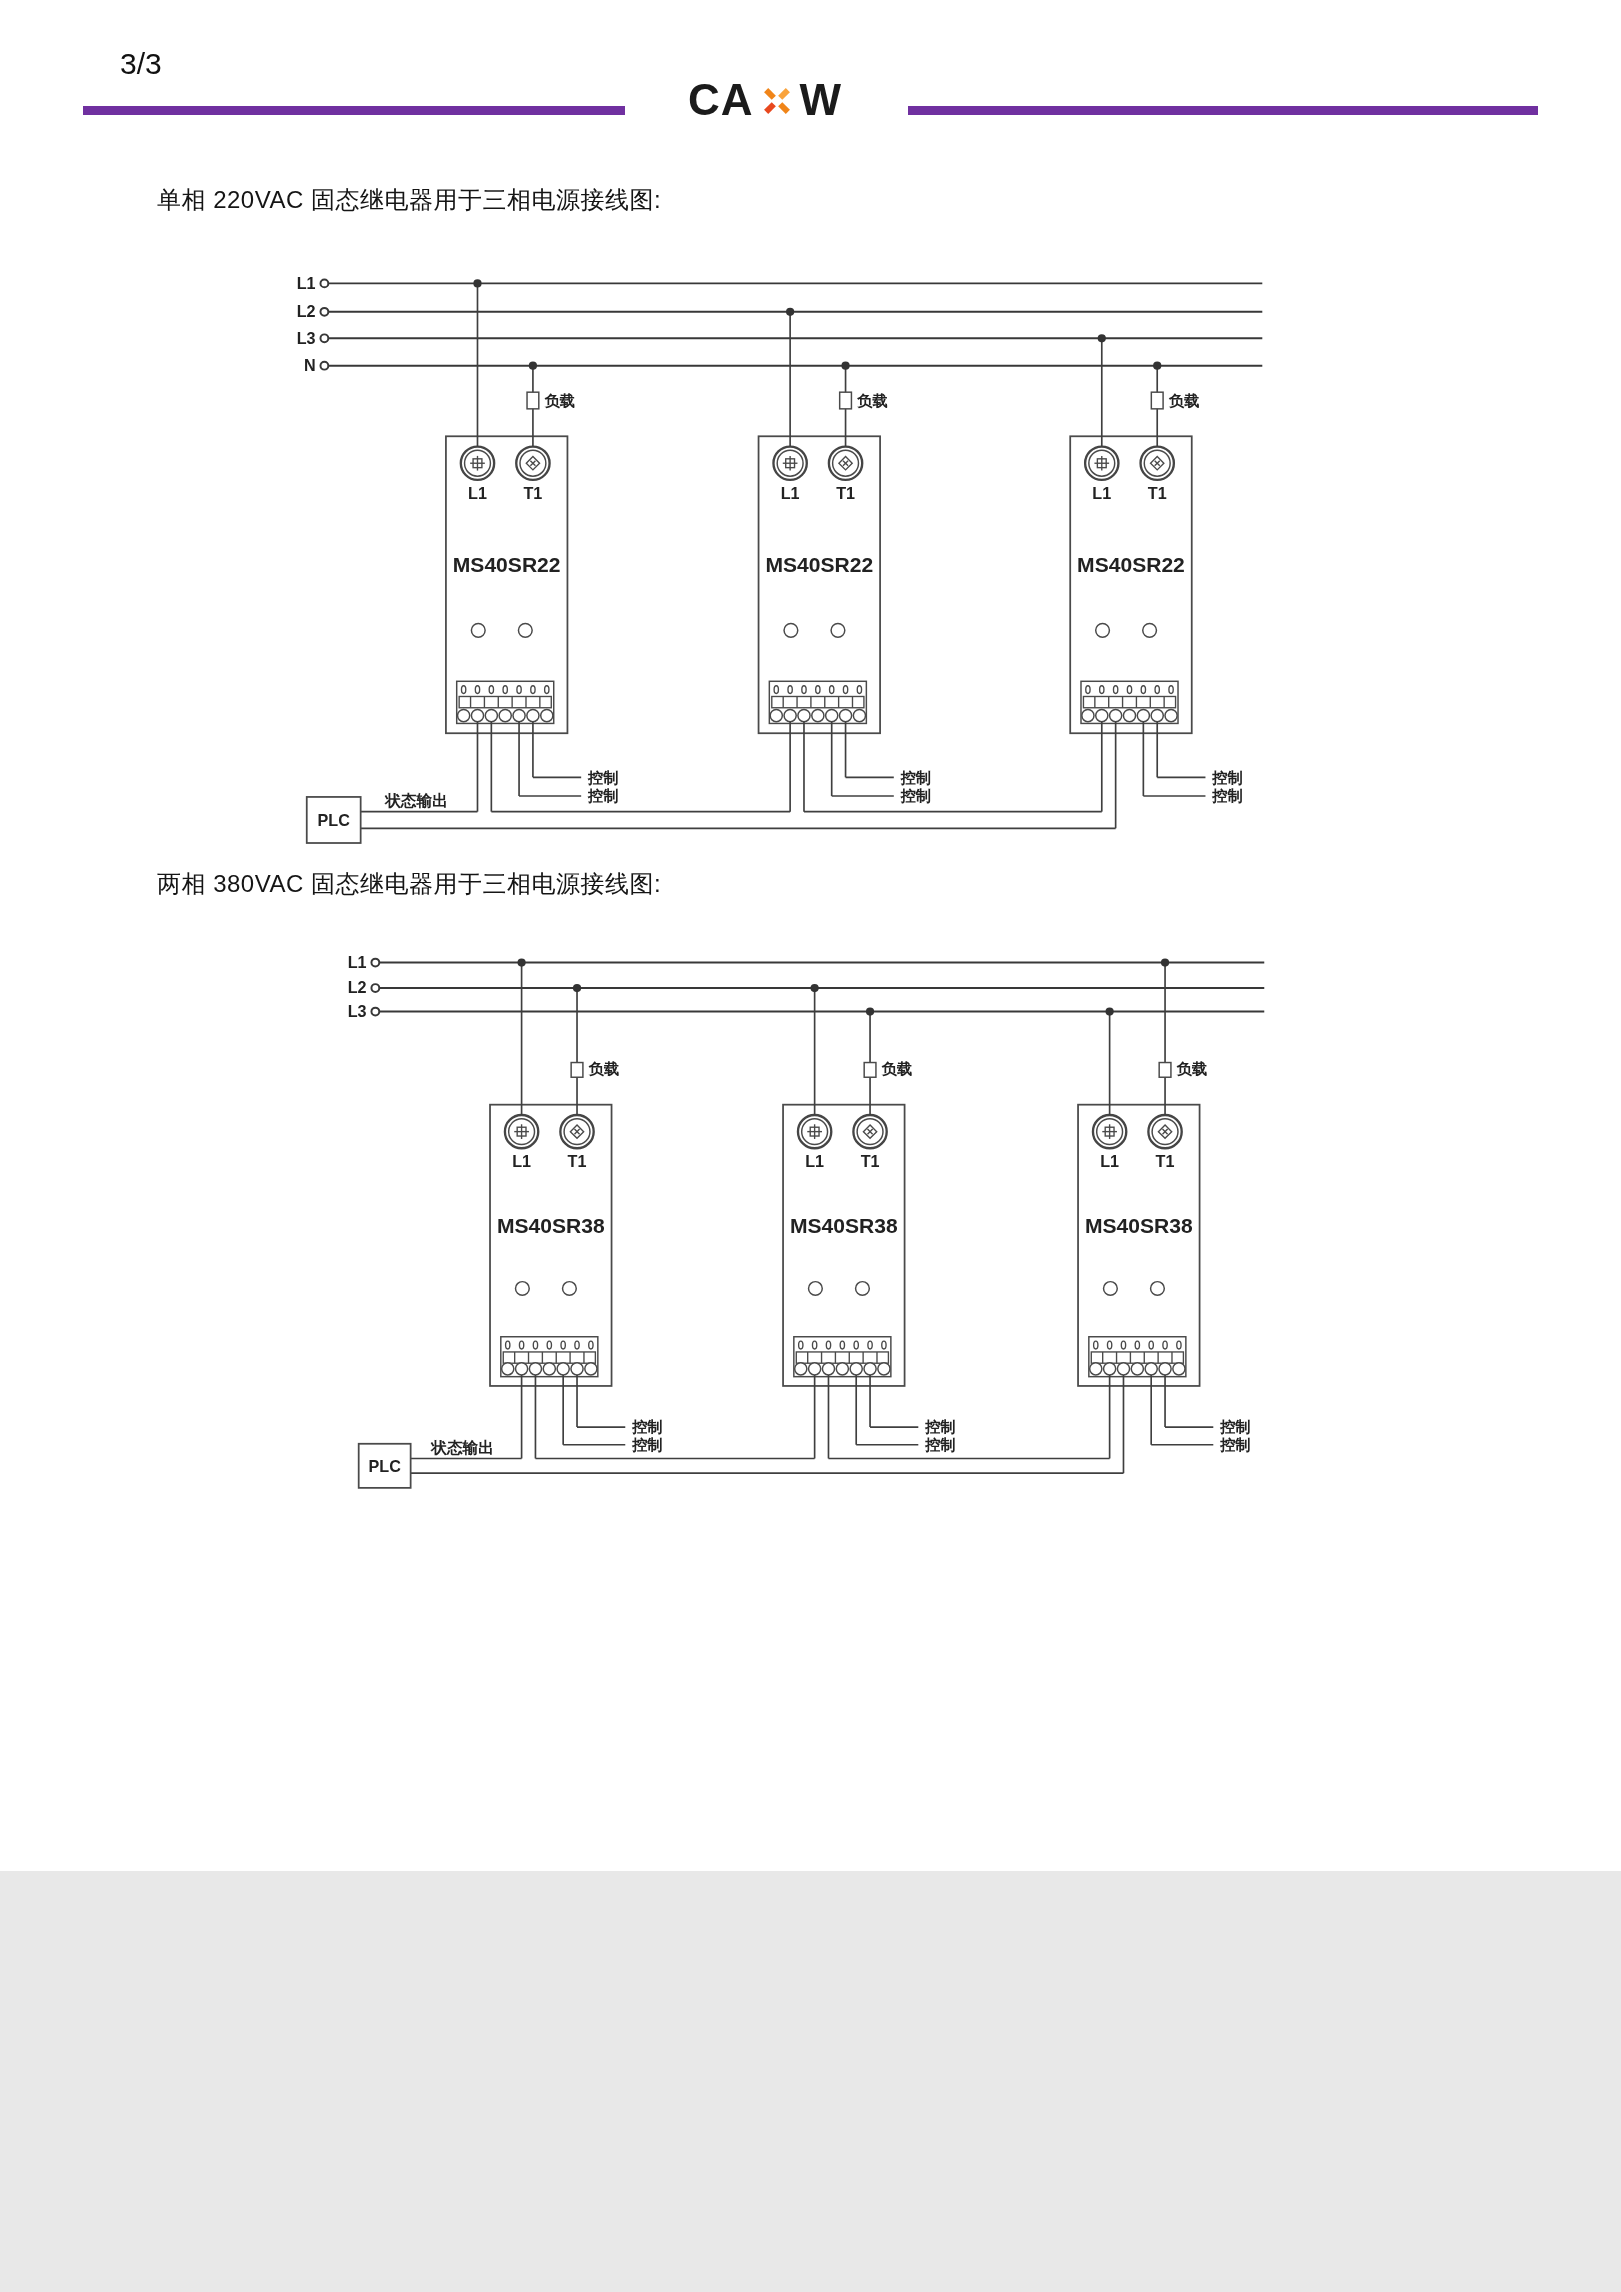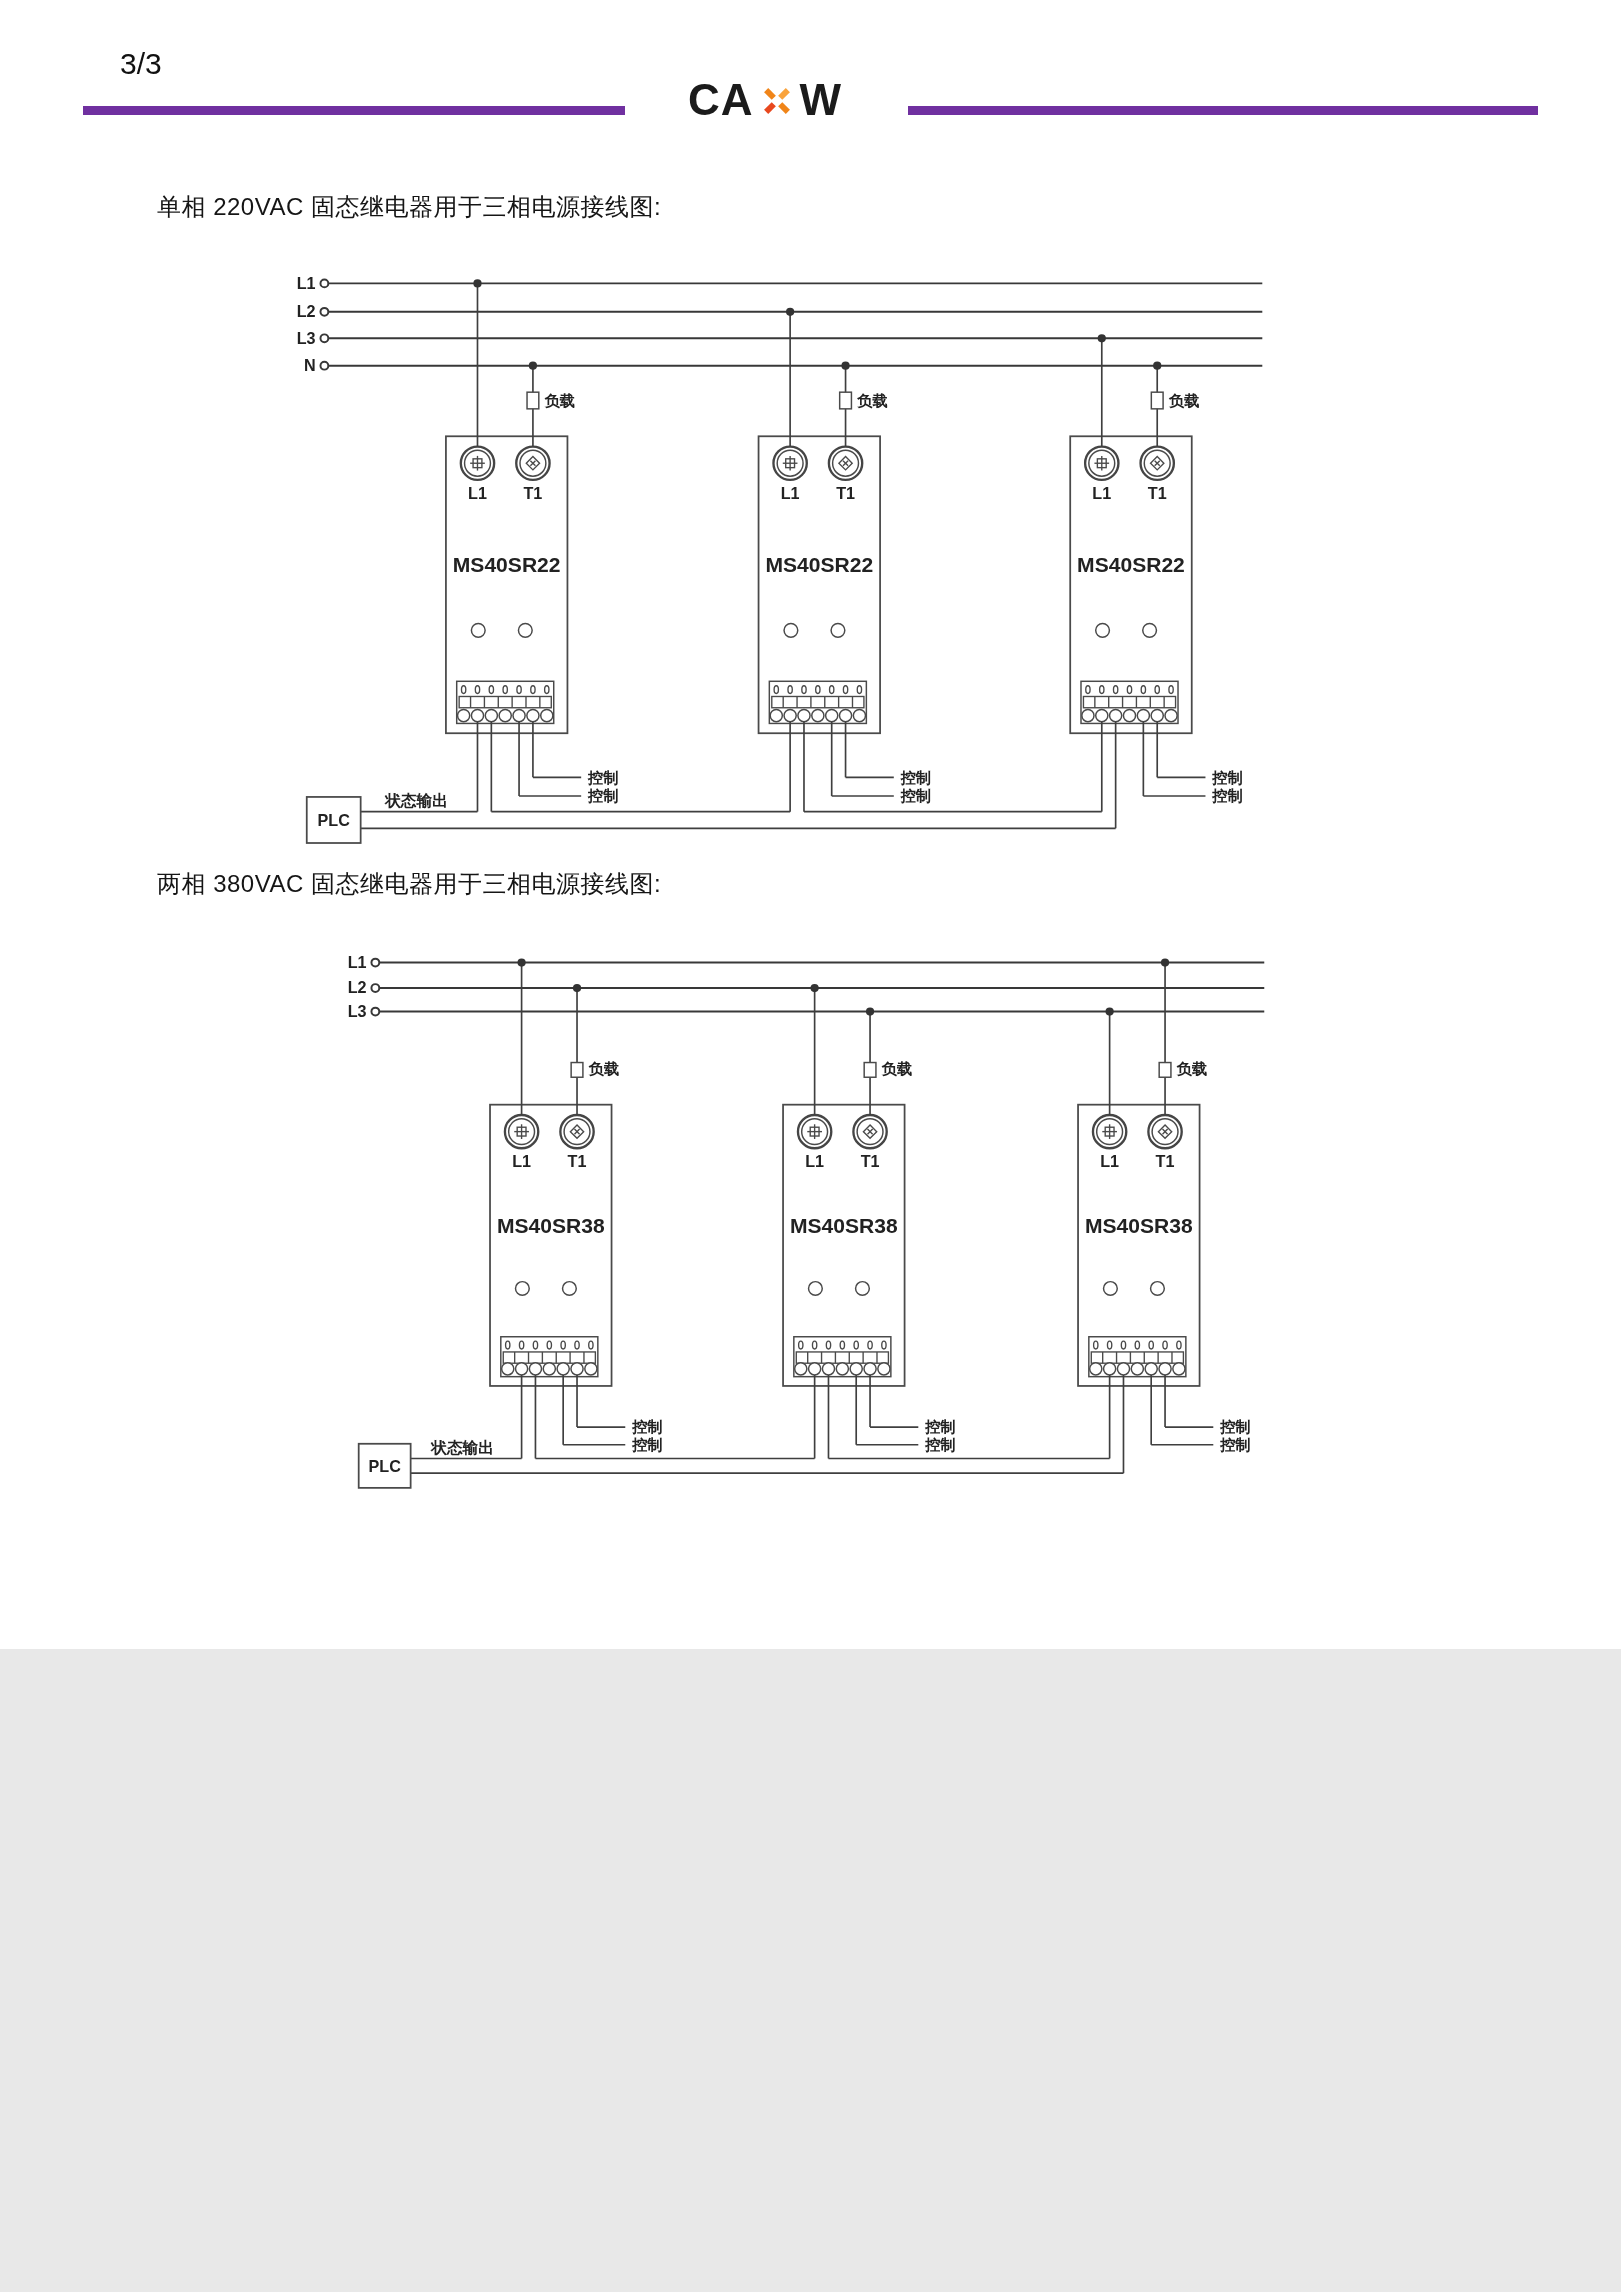--- a/index.html
+++ b/index.html
@@ -1,27 +1,27 @@
 <!DOCTYPE html>
 <html><head>
 <meta charset="utf-8">
 <style>
   html,body{margin:0;padding:0;}
   body{background:#e8e8e8;}
-  .page{position:relative;width:1621px;height:1649px;background:#ffffff;overflow:hidden;
+  .page{position:relative;width:1621px;height:1871px;background:#ffffff;overflow:hidden;
         font-family:"Liberation Sans","DejaVu Sans",sans-serif;}
   .page-num{position:absolute;left:120px;top:47px;font-size:30px;color:#111;}
   .accent-bar{position:absolute;top:106px;height:8.8px;background:#7030A0;}
   .bar-left{left:83px;width:542px;}
   .bar-right{left:908px;width:630px;}
   .logo{position:absolute;left:688px;top:78px;display:flex;align-items:center;gap:7px;
         font-size:44px;font-weight:800;color:#1b1b1b;letter-spacing:1px;line-height:1;}
   .logo-x{margin:2px -1px 0 -1px;}
   .diagram-title{position:absolute;left:157px;font-size:24px;color:#151515;letter-spacing:0.5px;white-space:nowrap;}
-  #t1{top:191px;}
+  #t1{top:184px;}
   #t2{top:868px;}
   #wiring{position:absolute;left:0;top:0;}
   #wiring text{font-family:"Liberation Sans","DejaVu Sans",sans-serif;font-weight:700;fill:#222;}
   #wiring .w{stroke:#3f3f3f;stroke-width:1.7;fill:none;}
   #wiring .bus{stroke:#383838;stroke-width:2;fill:none;}
   #wiring .box{stroke:#4a4a4a;stroke-width:1.5;fill:#fff;}
   #wiring .box2{stroke:#4a4a4a;stroke-width:1.8;fill:#fff;}
   #wiring .ring1{stroke:#4a4a4a;stroke-width:1.5;fill:#fff;}
   #wiring .ring2{stroke:#454545;stroke-width:2.4;fill:#fff;}
   #wiring .sym{stroke:#4a4a4a;stroke-width:1.4;fill:none;}

